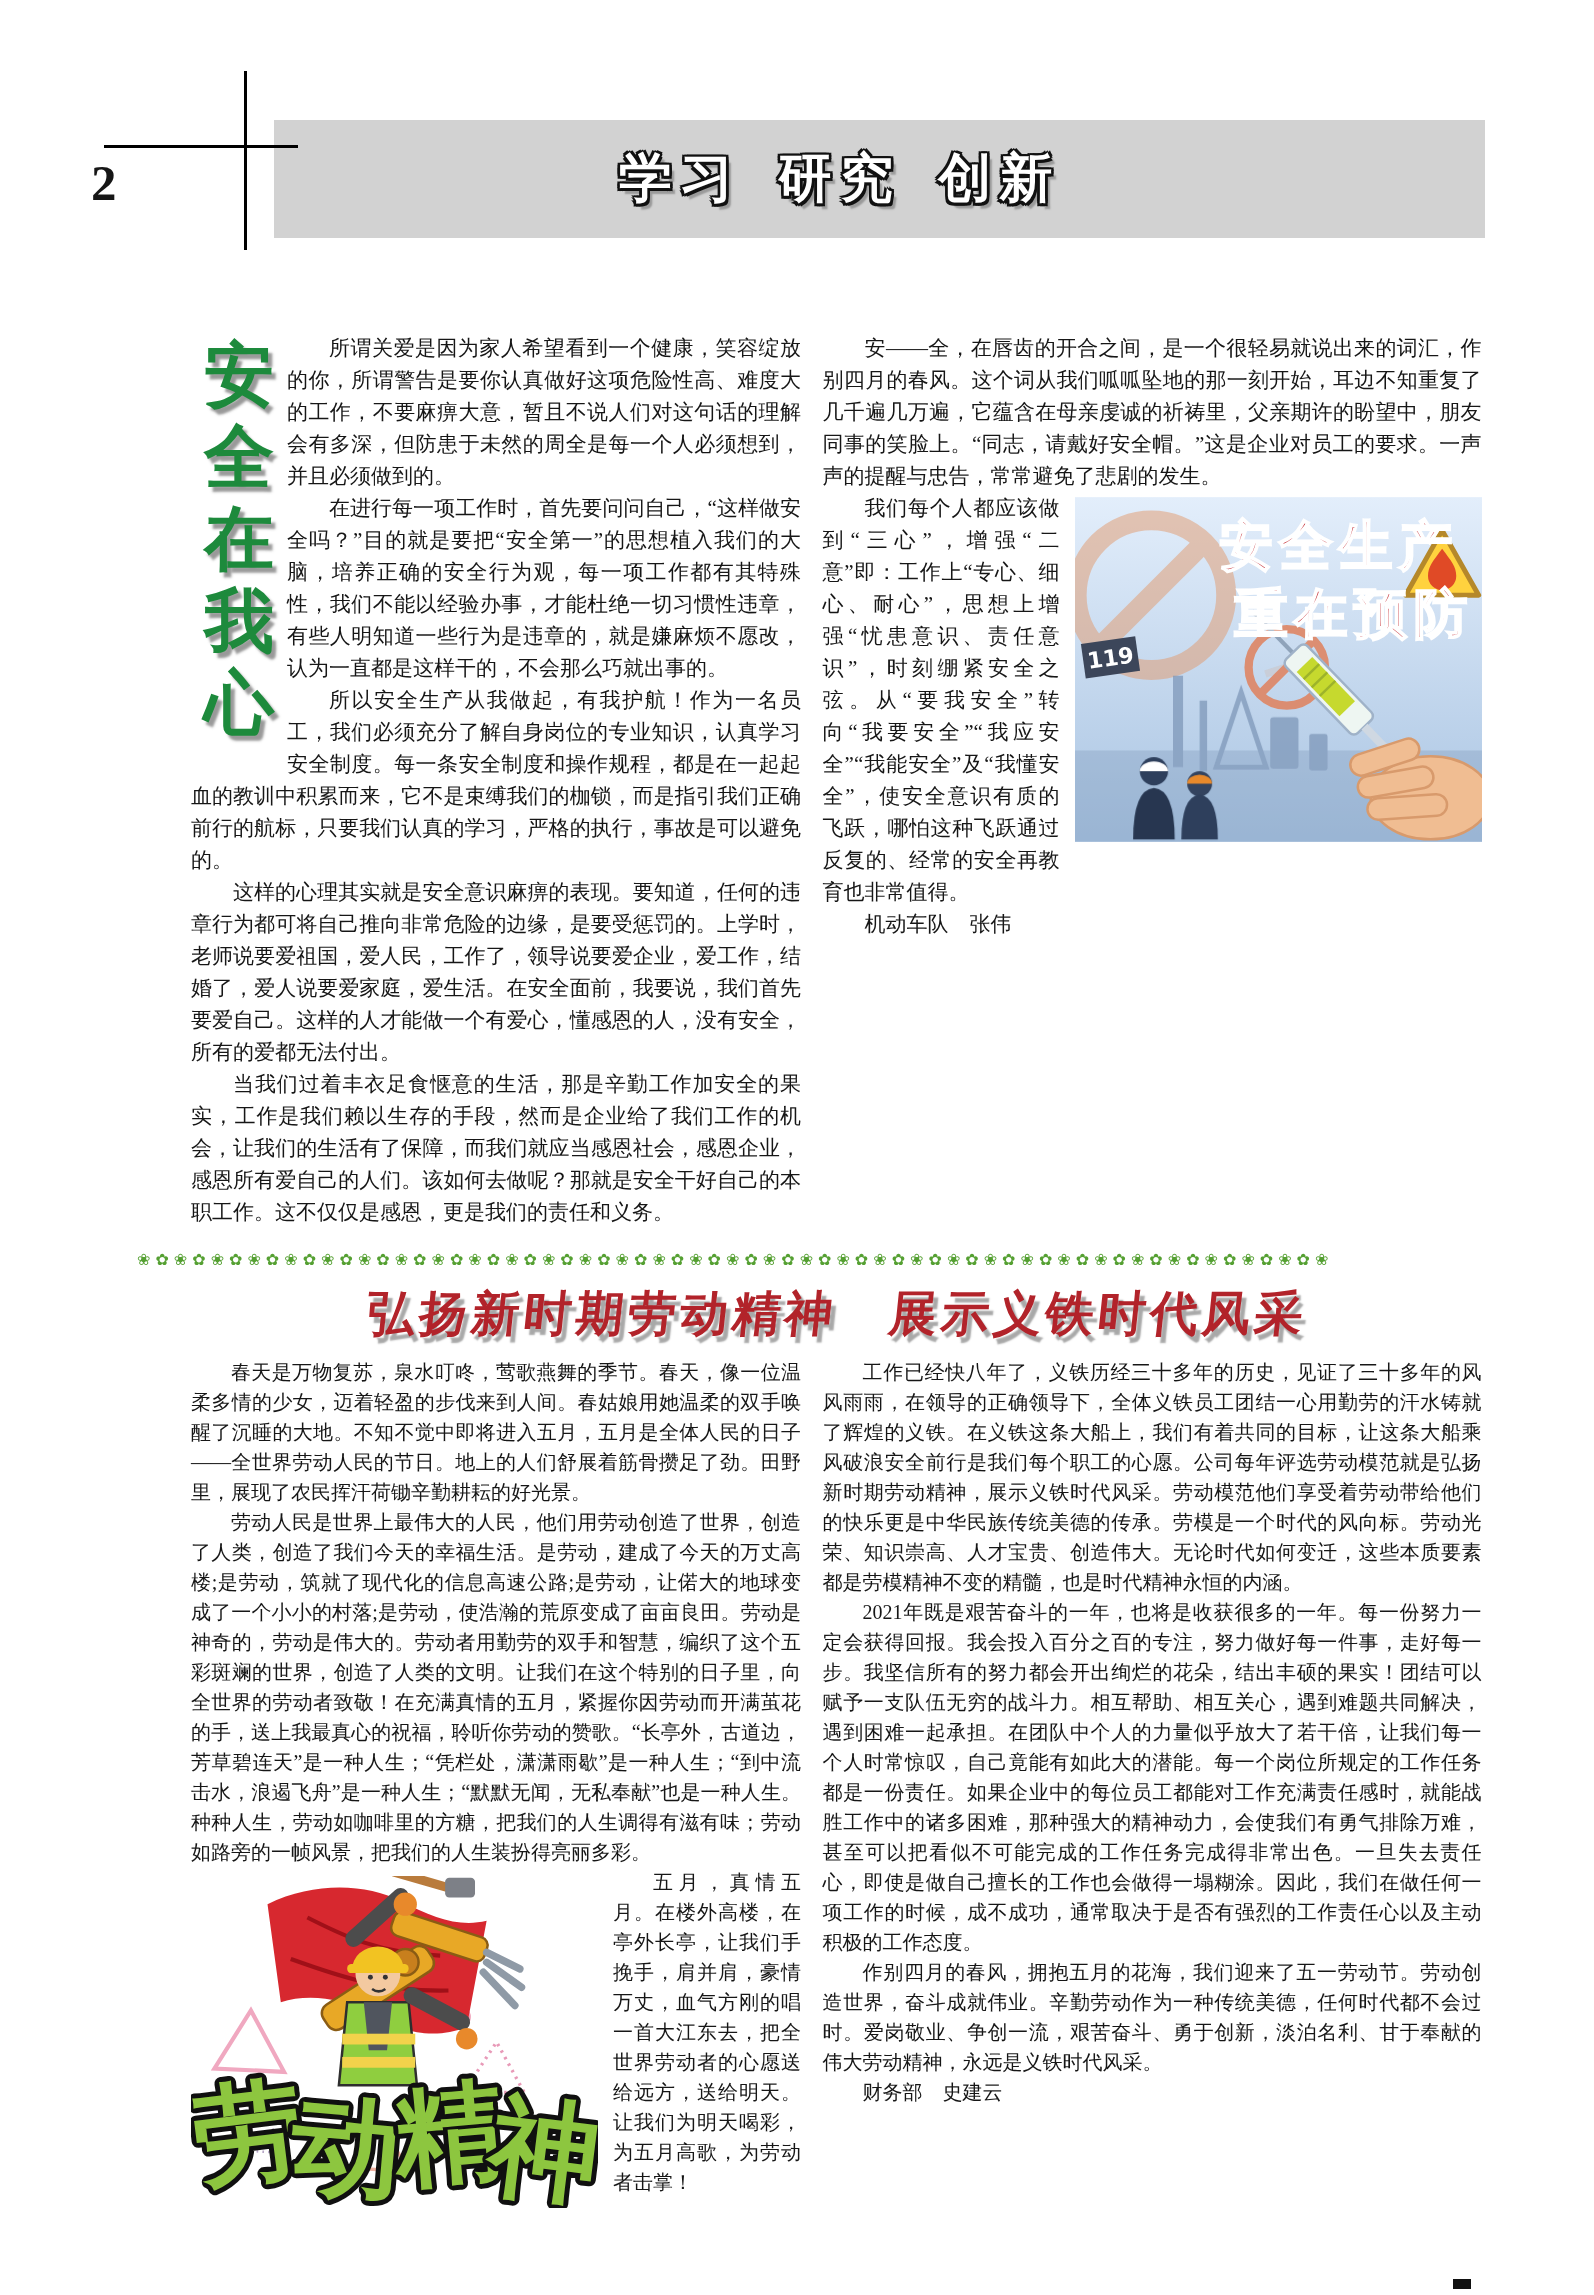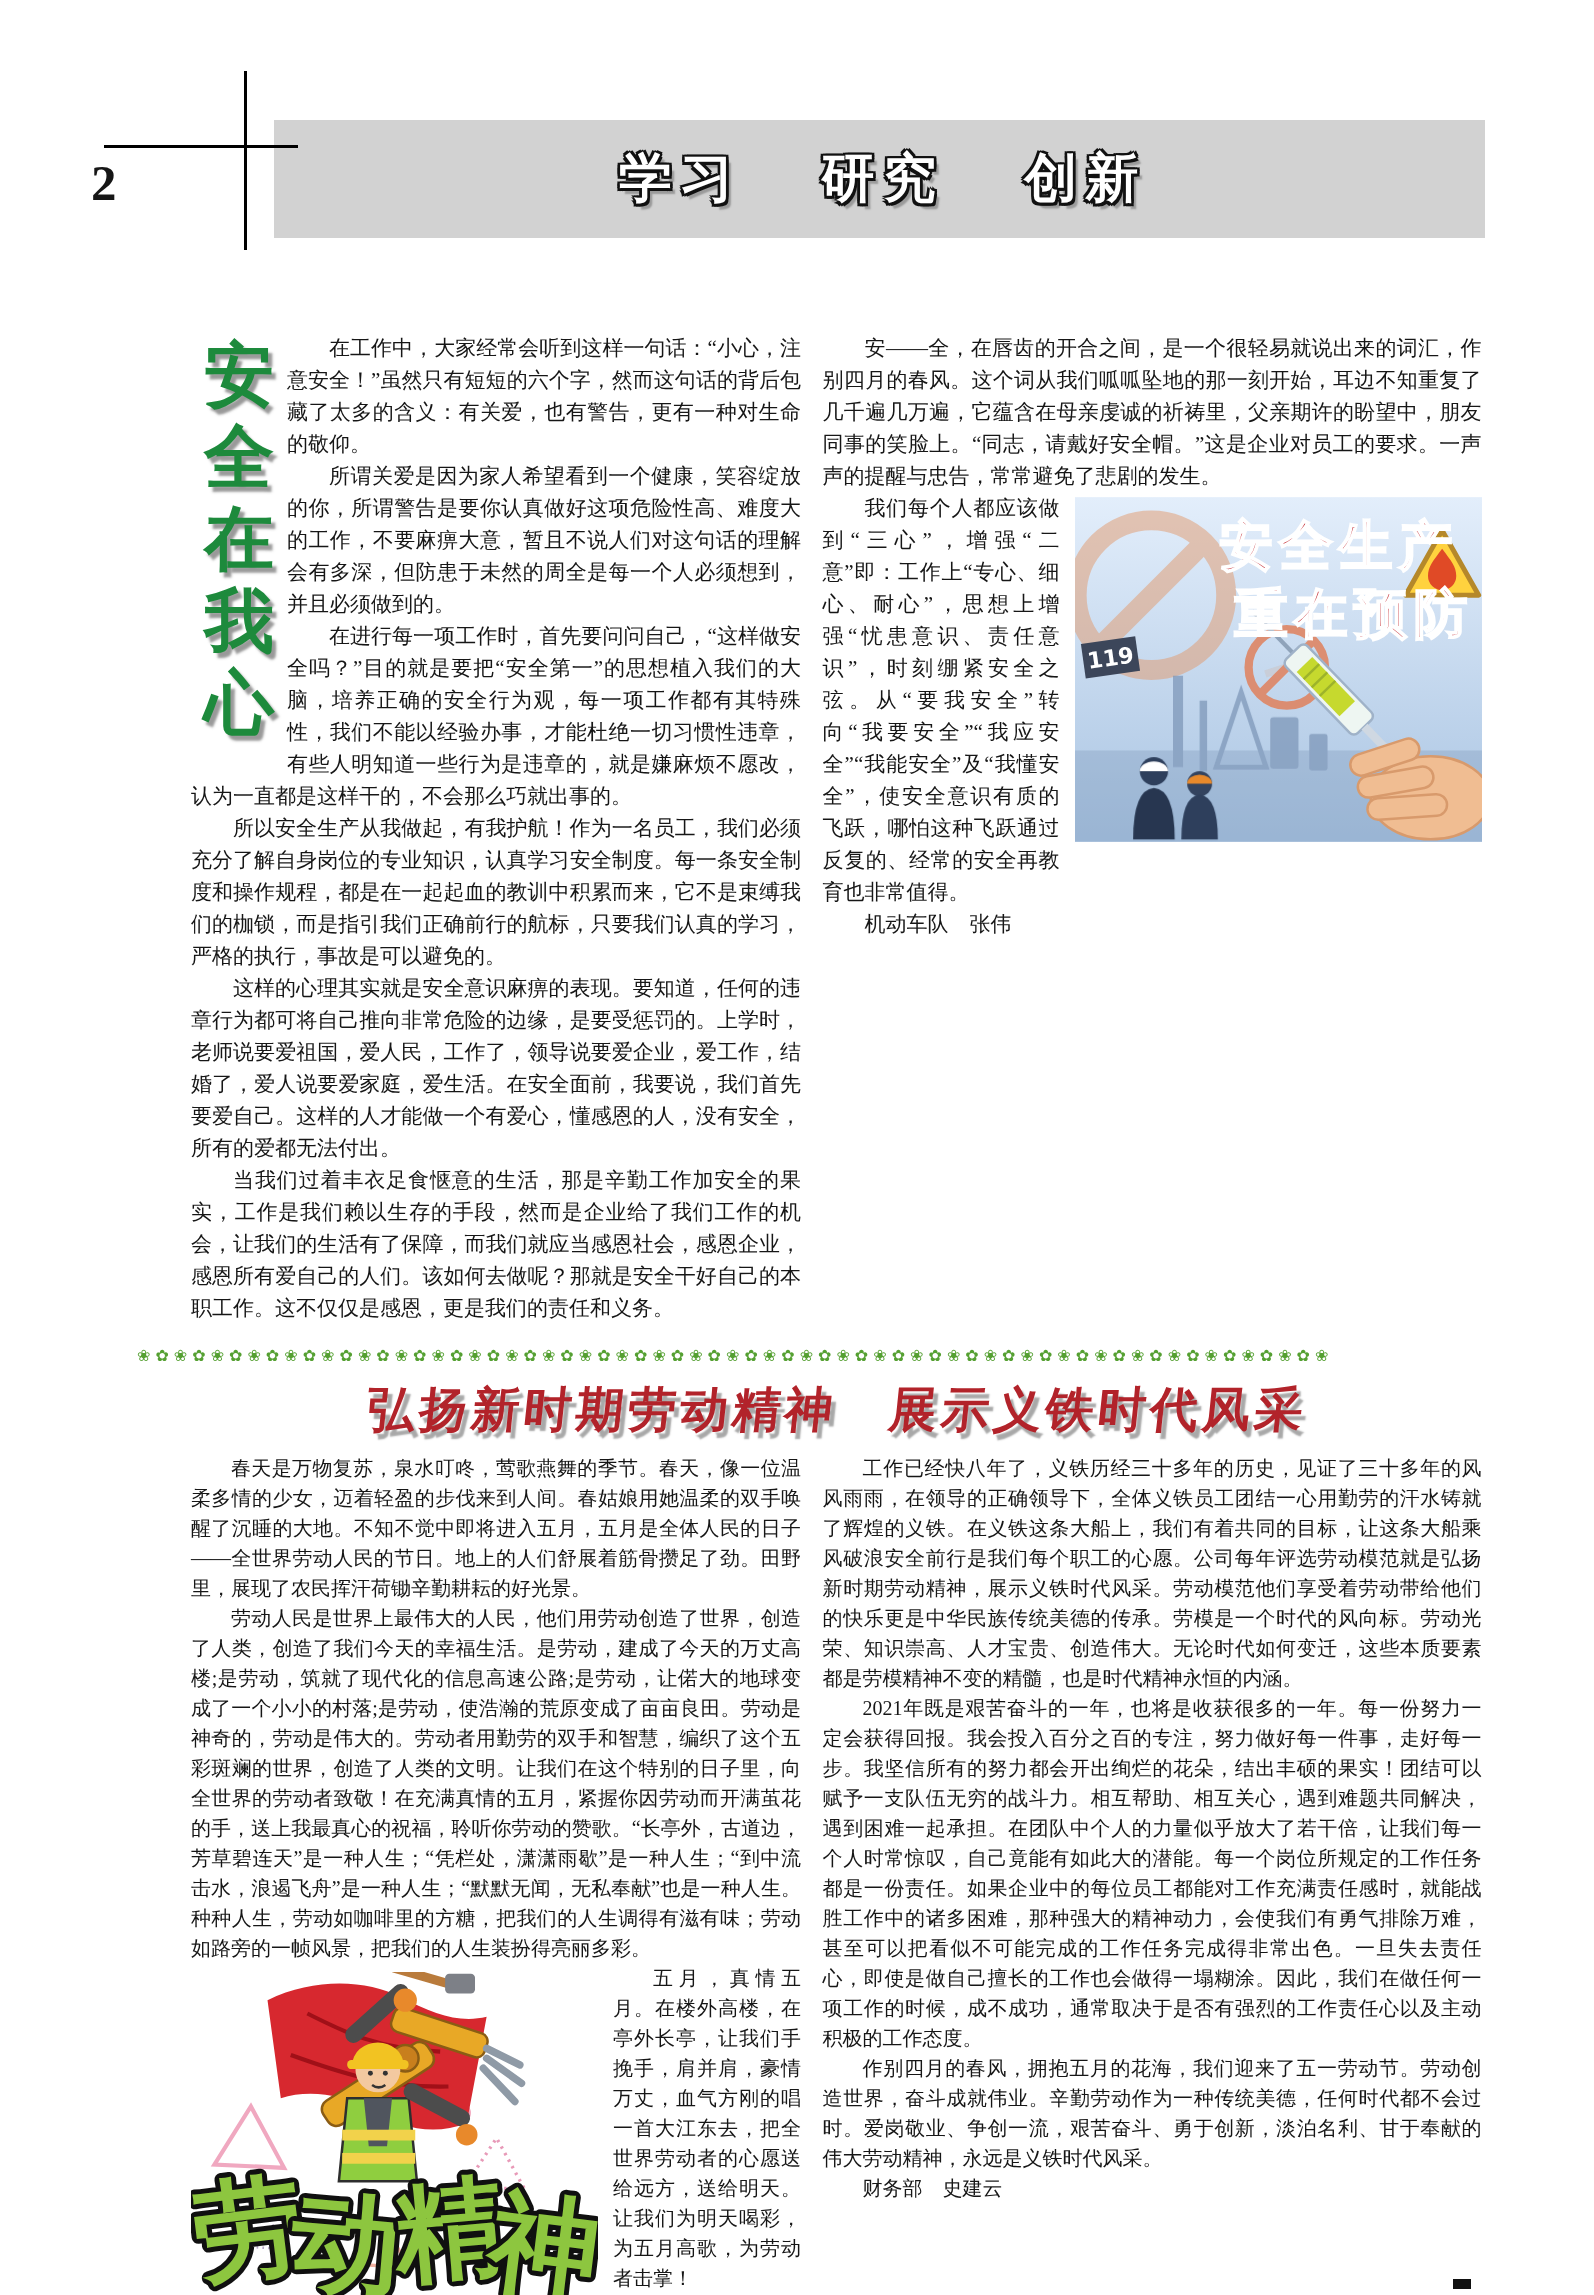--- a/index.html
+++ b/index.html
@@ -7,21 +7,21 @@
         font-family:"Liberation Serif","DejaVu Serif",serif;color:#161616;}
 
   
   .cm-h{position:absolute;left:104px;top:145px;width:194px;height:2.5px;background:#000;}
   .cm-v{position:absolute;left:244px;top:71px;width:2.5px;height:179px;background:#000;}
   .pagenum{position:absolute;left:91px;top:154px;font-size:51px;font-weight:bold;
            font-family:"Liberation Serif",serif;}
 
   
   .banner{margin:120px 110px 0 274px;height:118px;background:#d2d2d2;
-          display:flex;align-items:center;gap:80px;padding-left:345px;box-sizing:border-box;}
+          display:flex;align-items:center;gap:37px;padding-left:345px;box-sizing:border-box;}
   .banner .word{font-family:"DejaVu Sans","Liberation Sans",sans-serif;font-size:53px;font-weight:bold;
           color:#ffffff;letter-spacing:8.3px;
           text-shadow:-2.5px -2.5px 0 #111,2.5px -2.5px 0 #111,-2.5px 2.5px 0 #111,2.5px 2.5px 0 #111,
                       -2.5px 0 0 #111,2.5px 0 0 #111,0 -2.5px 0 #111,0 2.5px 0 #111,5px 5.8px 1.7px #9a9a9a;}
 
   
   .art1{display:flex;gap:21.6px;margin:94px 112px 0 191px;}
   .colL1{width:610px;}
   .colR1{width:659px;}
   .art1 p, .art2 p{margin:0;text-indent:2em;text-align:justify;font-size:21px;line-height:32px;}
@@ -64,21 +64,20 @@
 
   <div class="art1">
     <div class="colL1">
       <div class="vtitle">
         <span class="vchar">安</span>
         <span class="vchar">全</span>
         <span class="vchar">在</span>
         <span class="vchar">我</span>
         <span class="vchar">心</span>
       </div>
-      <p>在工作中，大家经常会听到这样一句话：“小心，注意安全！”虽然只有短短的六个字，然而这句话的背后包藏了太多的含义：有关爱，也有警告，更有一种对生命的敬仰。</p>
       <p>所谓关爱是因为家人希望看到一个健康，笑容绽放的你，所谓警告是要你认真做好这项危险性高、难度大的工作，不要麻痹大意，暂且不说人们对这句话的理解会有多深，但防患于未然的周全是每一个人必须想到，并且必须做到的。</p>
       <p>在进行每一项工作时，首先要问问自己，“这样做安全吗？”目的就是要把“安全第一”的思想植入我们的大脑，培养正确的安全行为观，每一项工作都有其特殊性，我们不能以经验办事，才能杜绝一切习惯性违章，有些人明知道一些行为是违章的，就是嫌麻烦不愿改，认为一直都是这样干的，不会那么巧就出事的。</p>
       <p>所以安全生产从我做起，有我护航！作为一名员工，我们必须充分了解自身岗位的专业知识，认真学习安全制度。每一条安全制度和操作规程，都是在一起起血的教训中积累而来，它不是束缚我们的枷锁，而是指引我们正确前行的航标，只要我们认真的学习，严格的执行，事故是可以避免的。</p>
       <p>这样的心理其实就是安全意识麻痹的表现。要知道，任何的违章行为都可将自己推向非常危险的边缘，是要受惩罚的。上学时，老师说要爱祖国，爱人民，工作了，领导说要爱企业，爱工作，结婚了，爱人说要爱家庭，爱生活。在安全面前，我要说，我们首先要爱自己。这样的人才能做一个有爱心，懂感恩的人，没有安全，所有的爱都无法付出。</p>
       <p>当我们过着丰衣足食惬意的生活，那是辛勤工作加安全的果实，工作是我们赖以生存的手段，然而是企业给了我们工作的机会，让我们的生活有了保障，而我们就应当感恩社会，感恩企业，感恩所有爱自己的人们。该如何去做呢？那就是安全干好自己的本职工作。这不仅仅是感恩，更是我们的责任和义务。</p>
     </div>
 
     <div class="colR1">
       <p>安——全，在唇齿的开合之间，是一个很轻易就说出来的词汇，作别四月的春风。这个词从我们呱呱坠地的那一刻开始，耳边不知重复了几千遍几万遍，它蕴含在母亲虔诚的祈祷里，父亲期许的盼望中，朋友同事的笑脸上。“同志，请戴好安全帽。”这是企业对员工的要求。一声声的提醒与忠告，常常避免了悲剧的发生。</p>
 

